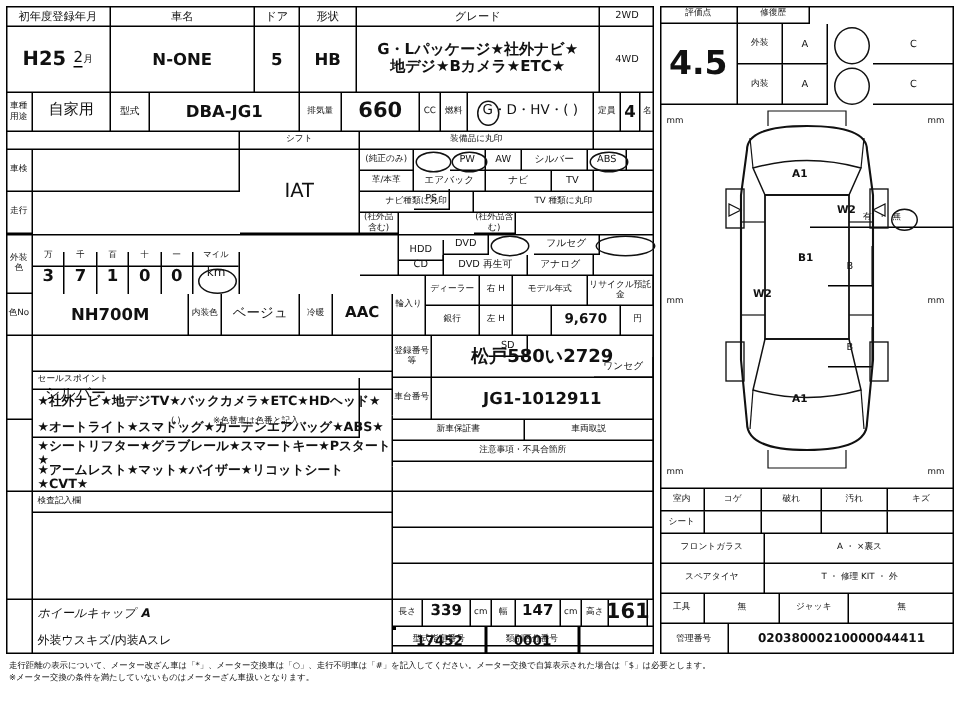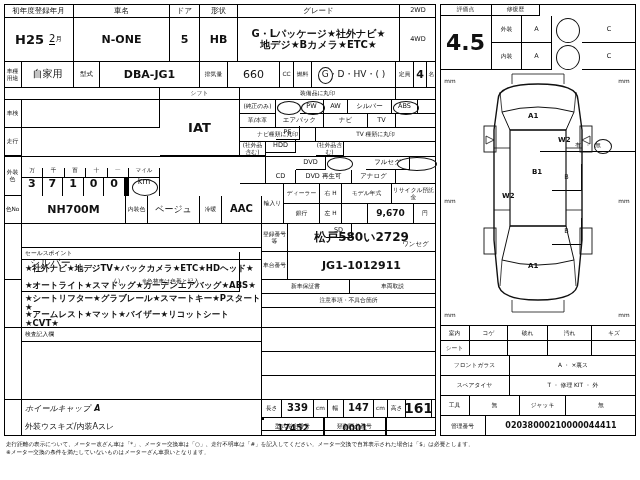--- a/index.html
+++ b/index.html
@@ -56,41 +56,41 @@
   <div class="cell bb tiny" style="left:400px;top:18px;width:36px;height:44px;">4WD</div>
 
   <div class="cell bb br xtiny" style="left:4px;top:62px;width:18px;height:26px;flex-direction:column;">
     <span>車種</span>
     <span>用途</span>
   </div>
   <div class="cell bb br" style="left:22px;top:62px;width:52px;height:26px;font-size:10px;">自家用</div>
   <div class="cell bb br tiny" style="left:74px;top:62px;width:26px;height:26px;">型式</div>
   <div class="cell bb br" style="left:100px;top:62px;width:100px;height:26px;font-size:11px;font-weight:bold;">DBA-JG1</div>
   <div class="cell bb br xtiny" style="left:200px;top:62px;width:28px;height:26px;">排気量</div>
-  <div class="cell bb br" style="left:228px;top:62px;width:52px;height:26px;font-size:11px;font-weight:normal;">660</div>
+  <div class="cell bb br" style="left:228px;top:62px;width:52px;height:26px;font-size:14px;font-weight:bold;">660</div>
   <div class="cell bb br xtiny" style="left:280px;top:62px;width:14px;height:26px;">CC</div>
   <div class="cell bb br xtiny" style="left:294px;top:62px;width:18px;height:26px;">燃料</div>
   <div class="cell bb br" style="left:312px;top:62px;width:84px;height:26px;font-size:9px;position:relative;">
     <span>G・D・HV・( )</span>
     <div class="ellipse" style="left:6px;top:5px;width:13px;height:15px;"></div>
   </div>
   <div class="cell bb br xtiny" style="left:396px;top:62px;width:18px;height:26px;">定員</div>
   <div class="cell bb br" style="left:414px;top:62px;width:13px;height:26px;font-size:11px;font-weight:bold;">4</div>
   <div class="cell bb xtiny" style="left:427px;top:62px;width:9px;height:26px;">名</div>
 
   <div class="cell bb br xtiny" style="left:160px;top:88px;width:80px;height:12px;">シフト</div>
   <div class="cell bb br xtiny" style="left:240px;top:88px;width:156px;height:12px;flex-direction:column;">
     <span>装備品に丸印</span>
   </div>
   <div class="cell bb br xtiny" style="left:4px;top:88px;width:156px;height:12px;"></div>
   <div class="cell bb xtiny" style="left:396px;top:88px;width:40px;height:12px;"></div>
 
   <div class="cell bb br xtiny" style="left:4px;top:100px;width:18px;height:28px;">車検</div>
   <div class="cell bb br" style="left:22px;top:100px;width:138px;height:28px;"></div>
-  <div class="cell bb br" style="left:160px;top:100px;width:80px;height:56px;font-size:13px;font-weight:bold;">IAT</div>
+  <div class="cell bb br" style="left:160px;top:100px;width:80px;height:56px;font-size:13px;font-weight:normal;">IAT</div>
 
   <div class="cell bb br xtiny" style="left:240px;top:100px;width:36px;height:14px;">(純正のみ)</div>
   <div class="cell bb br tiny" style="left:276px;top:100px;width:24px;height:14px;position:relative;">PS</div>
   <div class="cell bb br tiny" style="left:300px;top:100px;width:24px;height:14px;">PW</div>
   <div class="cell bb br tiny" style="left:324px;top:100px;width:24px;height:14px;">AW</div>
   <div class="cell bb br tiny" style="left:348px;top:100px;width:44px;height:14px;">シルバー</div>
   <div class="cell bb br tiny" style="left:392px;top:100px;width:26px;height:14px;">ABS</div>
   <div class="cell bb tiny" style="left:418px;top:100px;width:18px;height:14px;"></div>
   <div class="ellipse" style="left:277px;top:101px;width:22px;height:12px;"></div>
   <div class="ellipse" style="left:301px;top:101px;width:22px;height:12px;"></div>
@@ -111,38 +111,38 @@
       <div style="flex:1;text-align:center;font-size:5.5px;border-right:1px solid #000;border-bottom:1px solid #000;">十</div>
       <div style="flex:1;text-align:center;font-size:5.5px;border-bottom:1px solid #000;">一</div>
       <div style="width:30px;text-align:center;font-size:5.5px;border-left:1px solid #000;border-bottom:1px solid #000;">マイル</div>
     </div>
     <div style="position:absolute;left:0;top:10px;width:100%;height:18px;display:flex;">
       <div style="flex:1;text-align:center;font-size:11px;font-weight:bold;border-right:1px solid #000;">3</div>
       <div style="flex:1;text-align:center;font-size:11px;font-weight:bold;border-right:1px solid #000;">7</div>
       <div style="flex:1;text-align:center;font-size:11px;font-weight:bold;border-right:1px solid #000;">1</div>
       <div style="flex:1;text-align:center;font-size:11px;font-weight:bold;border-right:1px solid #000;">0</div>
       <div style="flex:1;text-align:center;font-size:11px;font-weight:bold;">0</div>
-      <div style="width:30px;text-align:center;font-size:8px;border-left:5px solid #000000;position:relative;">km</div>
+      <div style="width:30px;text-align:center;font-size:8px;border-left:1px solid #000000;position:relative;">km</div>
     </div>
     <div class="ellipse" style="left:110px;top:11px;width:24px;height:15px;"></div>
   </div>
   <div class="rowline" style="left:4px;top:156px;width:432px;height:1px;"></div>
 
   <div class="cell bb br xtiny" style="left:240px;top:128px;width:76px;height:14px;flex-direction:column;">
     <span>ナビ種類に丸印</span>
   </div>
   <div class="cell bb br xtiny" style="left:316px;top:128px;width:120px;height:14px;">TV 種類に丸印</div>
   <div class="cell bb br xtiny" style="left:240px;top:142px;width:26px;height:14px;">(社外品含む)</div>
   <div class="cell bb br xtiny" style="left:316px;top:142px;width:28px;height:14px;">(社外品含む)</div>
 
-  <div class="cell bb br tiny" style="left:266px;top:139px;width:30px;height:14px;text-align:right;">HDD</div>
+  <div class="cell bb br tiny" style="left:266px;top:160px;width:30px;height:14px;text-align:right;">HDD</div>
   <div class="cell bb br tiny" style="left:296px;top:156px;width:30px;height:14px;">DVD</div>
   <div class="cell bb br tiny" style="left:326px;top:156px;width:26px;height:14px;position:relative;">SD</div>
   <div class="ellipse" style="left:327px;top:157px;width:24px;height:12px;"></div>
-  <div class="cell bb br tiny" style="left:366px;top:156px;width:44px;height:14px;">フルセグ</div>
+  <div class="cell bb br tiny" style="left:356px;top:156px;width:44px;height:14px;">フルセグ</div>
   <div class="cell bb br tiny" style="left:396px;top:156px;width:40px;height:14px;position:relative;">ワンセグ</div>
   <div class="ellipse" style="left:397px;top:157px;width:38px;height:12px;"></div>
 
   <div class="cell bb br tiny" style="left:266px;top:170px;width:30px;height:14px;">CD</div>
   <div class="cell bb br tiny" style="left:296px;top:170px;width:56px;height:14px;">DVD 再生可</div>
   <div class="cell bb br tiny" style="left:352px;top:170px;width:44px;height:14px;">アナログ</div>
   <div class="cell bb tiny" style="left:396px;top:170px;width:40px;height:14px;"></div>
   <div class="cell bb br xtiny" style="left:240px;top:156px;width:26px;height:28px;"></div>
 
   <div class="cell bb br xtiny" style="left:4px;top:156px;width:18px;height:40px;">外装色</div>

